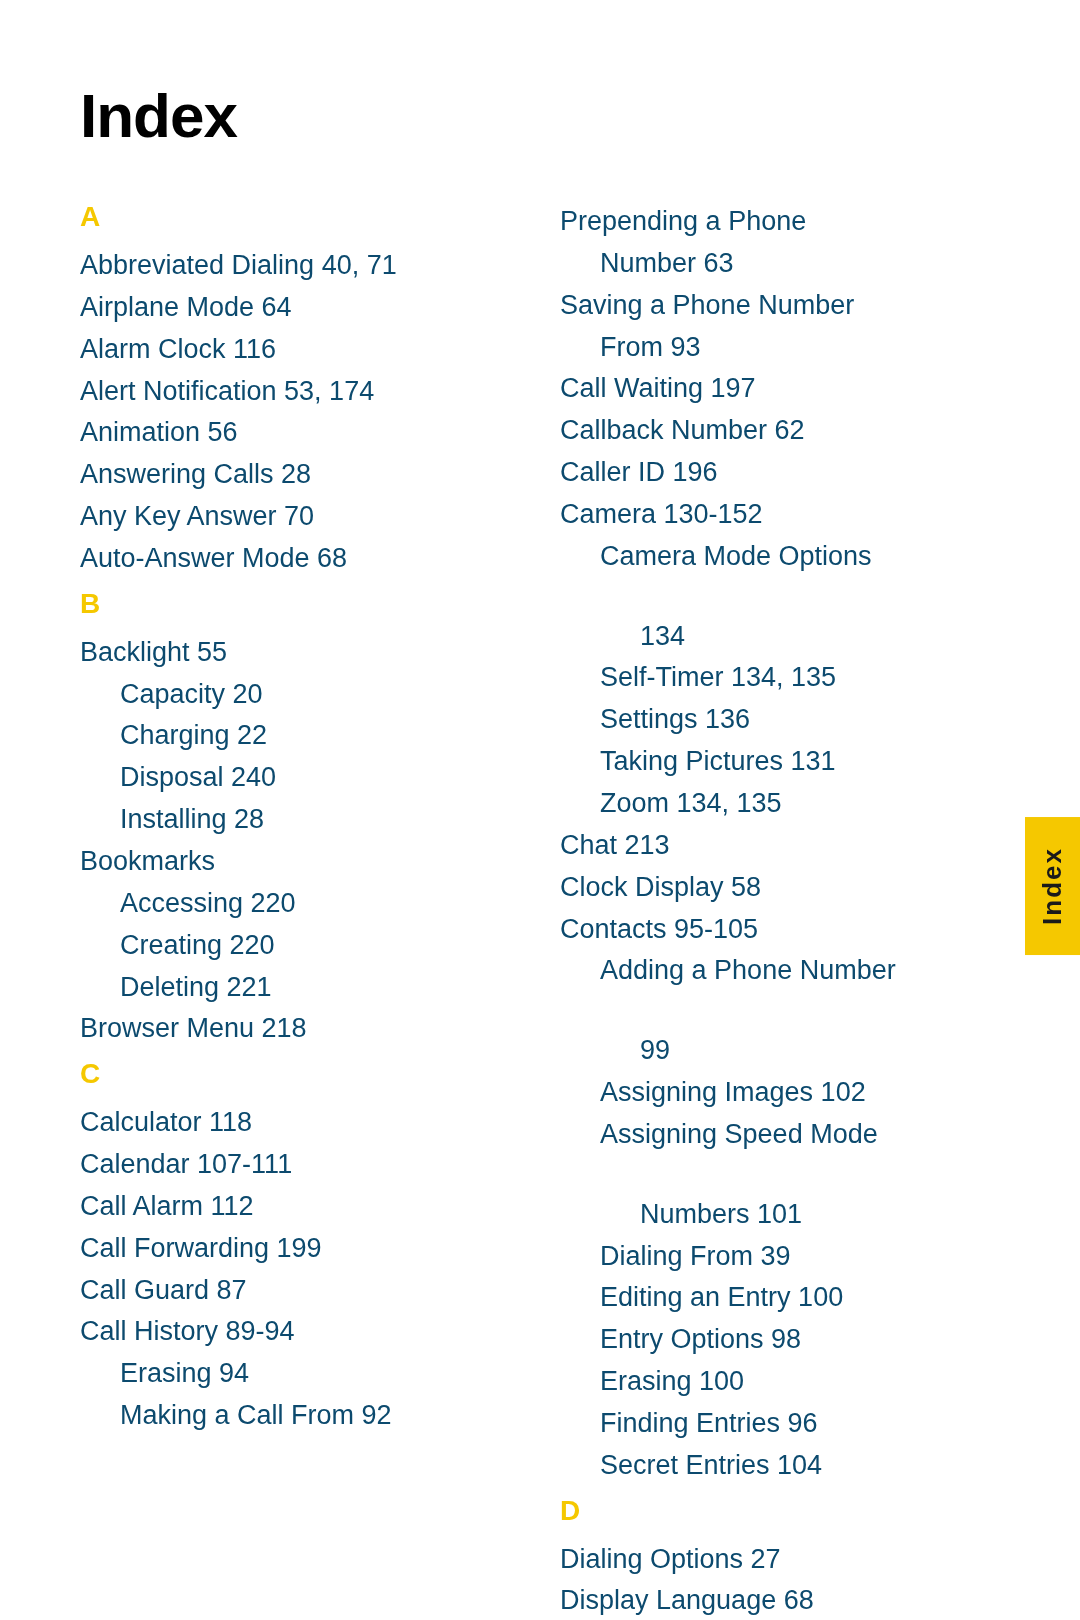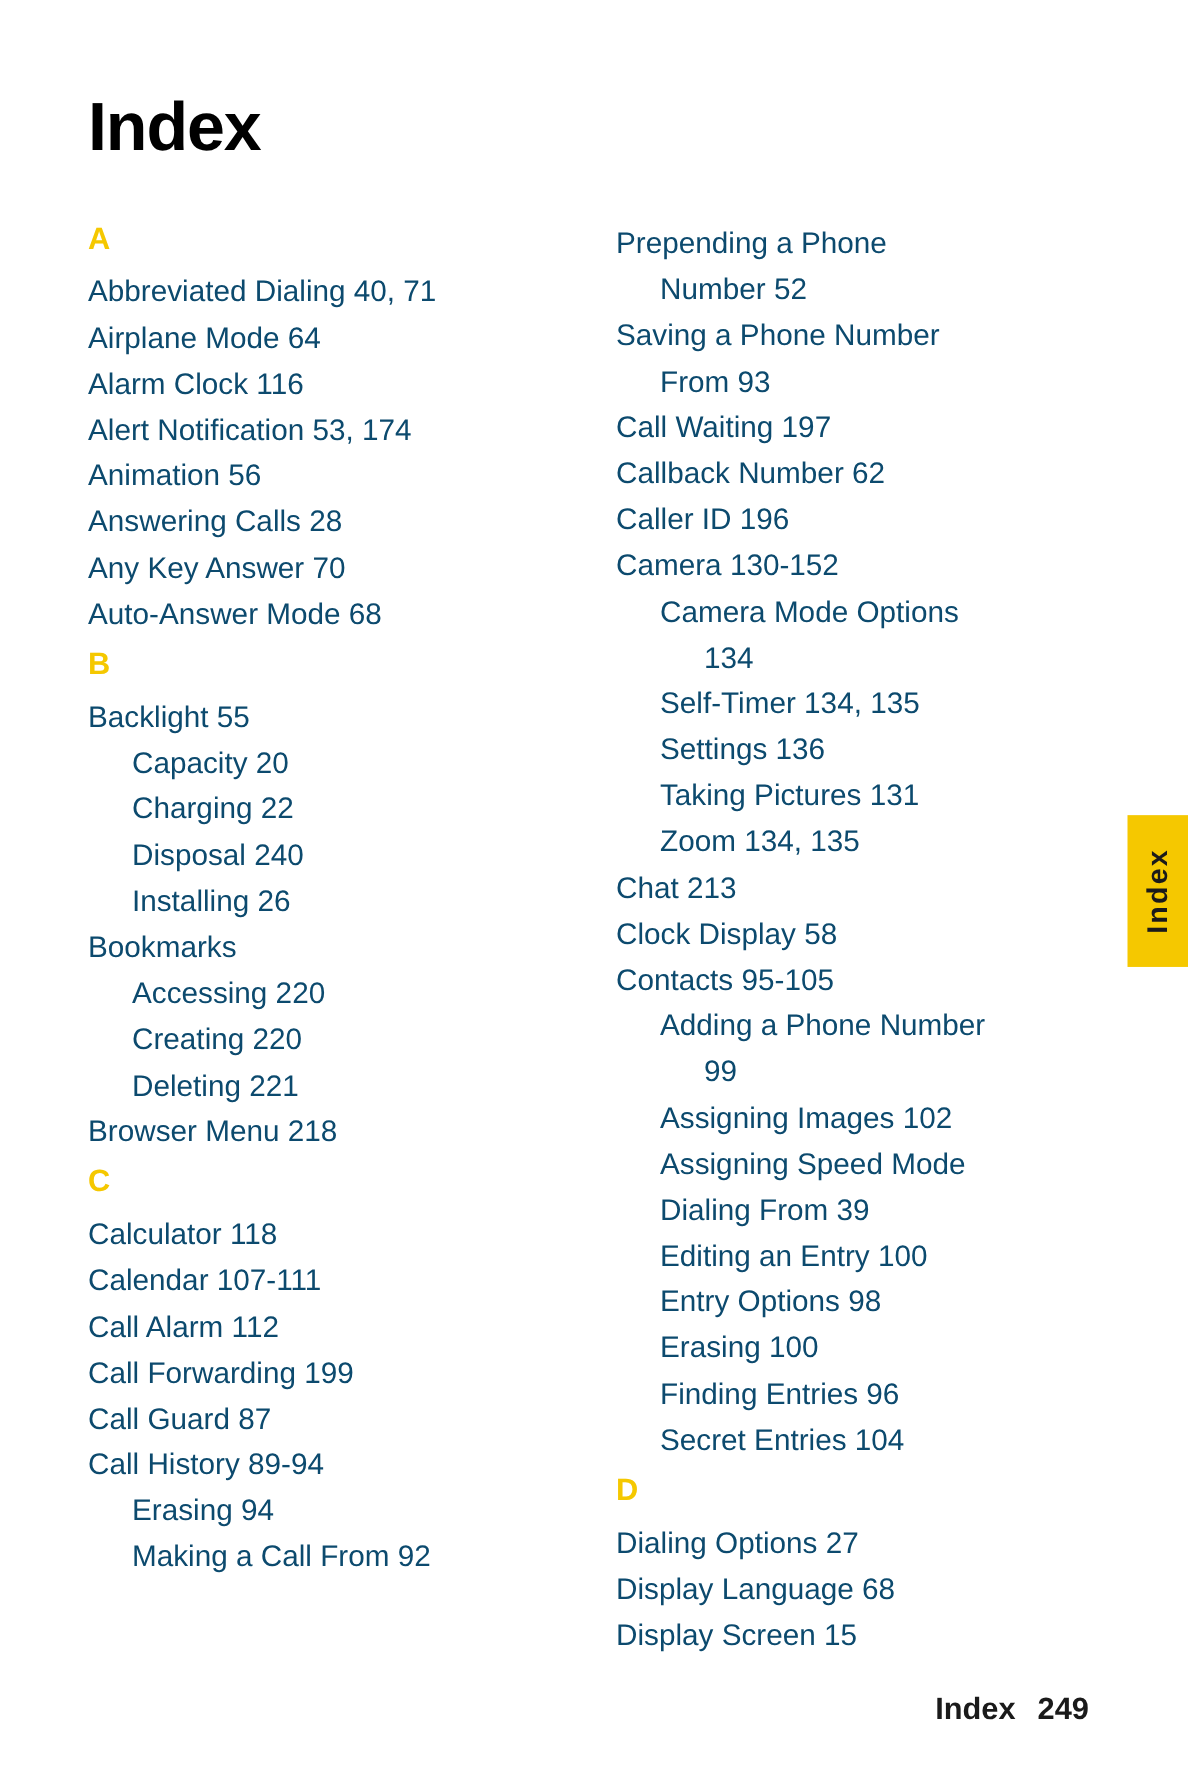--- a/index.html
+++ b/index.html
@@ -63,20 +63,21 @@
       line-height: 1.55;
       color: #0c4a6e;
     }
 
     .index-entry.indented-1 {
       padding-left: 40px;
     }
 
     .index-entry.indented-2 {
       padding-left: 80px;
+      margin-top: 38px;
     }
 
     .section-block {
       margin-bottom: 8px;
     }
 
     .footer {
       position: absolute;
       bottom: 50px;
       right: 90px;
@@ -138,21 +139,21 @@
           <div class="index-entry">Answering Calls 28</div>
           <div class="index-entry">Any Key Answer 70</div>
           <div class="index-entry">Auto-Answer Mode 68</div>
         </div>
         <div class="section-block">
           <div class="section-letter">B</div>
           <div class="index-entry">Backlight 55</div>
           <div class="index-entry indented-1">Capacity 20</div>
           <div class="index-entry indented-1">Charging 22</div>
           <div class="index-entry indented-1">Disposal 240</div>
-          <div class="index-entry indented-1">Installing 26</div>
+          <div class="index-entry indented-1">Installing 28</div>
           <div class="index-entry">Bookmarks</div>
           <div class="index-entry indented-1">Accessing 220</div>
           <div class="index-entry indented-1">Creating 220</div>
           <div class="index-entry indented-1">Deleting 221</div>
           <div class="index-entry">Browser Menu 218</div>
         </div>
         <div class="section-block">
           <div class="section-letter">C</div>
           <div class="index-entry">Calculator 118</div>
           <div class="index-entry">Calendar 107-111</div>
@@ -161,40 +162,41 @@
           <div class="index-entry">Call Guard 87</div>
           <div class="index-entry">Call History 89-94</div>
           <div class="index-entry indented-1">Erasing 94</div>
           <div class="index-entry indented-1">Making a Call From  92</div>
         </div>
       </div>
 
     <div class="right-column">
     <div class="section-block">
           <div class="index-entry">Prepending a Phone</div>
-          <div class="index-entry indented-1">Number 52</div>
+          <div class="index-entry indented-1">Number 63</div>
           <div class="index-entry">Saving a Phone Number</div>
           <div class="index-entry indented-1">From 93</div>
           <div class="index-entry">Call Waiting 197</div>
           <div class="index-entry">Callback Number 62</div>
           <div class="index-entry">Caller ID 196</div>
           <div class="index-entry">Camera 130-152</div>
           <div class="index-entry indented-1">Camera Mode Options</div>
           <div class="index-entry indented-2">134</div>
           <div class="index-entry indented-1">Self-Timer 134, 135</div>
           <div class="index-entry indented-1">Settings 136</div>
           <div class="index-entry indented-1">Taking Pictures 131</div>
           <div class="index-entry indented-1">Zoom 134, 135</div>
           <div class="index-entry">Chat 213</div>
           <div class="index-entry">Clock Display 58</div>
           <div class="index-entry">Contacts 95-105</div>
           <div class="index-entry indented-1">Adding a Phone Number</div>
           <div class="index-entry indented-2">99</div>
           <div class="index-entry indented-1">Assigning Images 102</div>
           <div class="index-entry indented-1">Assigning Speed Mode</div>
+          <div class="index-entry indented-2">Numbers 101</div>
           <div class="index-entry indented-1">Dialing From 39</div>
           <div class="index-entry indented-1">Editing an Entry 100</div>
           <div class="index-entry indented-1">Entry Options 98</div>
           <div class="index-entry indented-1">Erasing 100</div>
           <div class="index-entry indented-1">Finding Entries 96</div>
           <div class="index-entry indented-1">Secret Entries 104</div>
         </div>
         <div class="section-block">
           <div class="section-letter">D</div>
           <div class="index-entry">Dialing Options 27</div>

